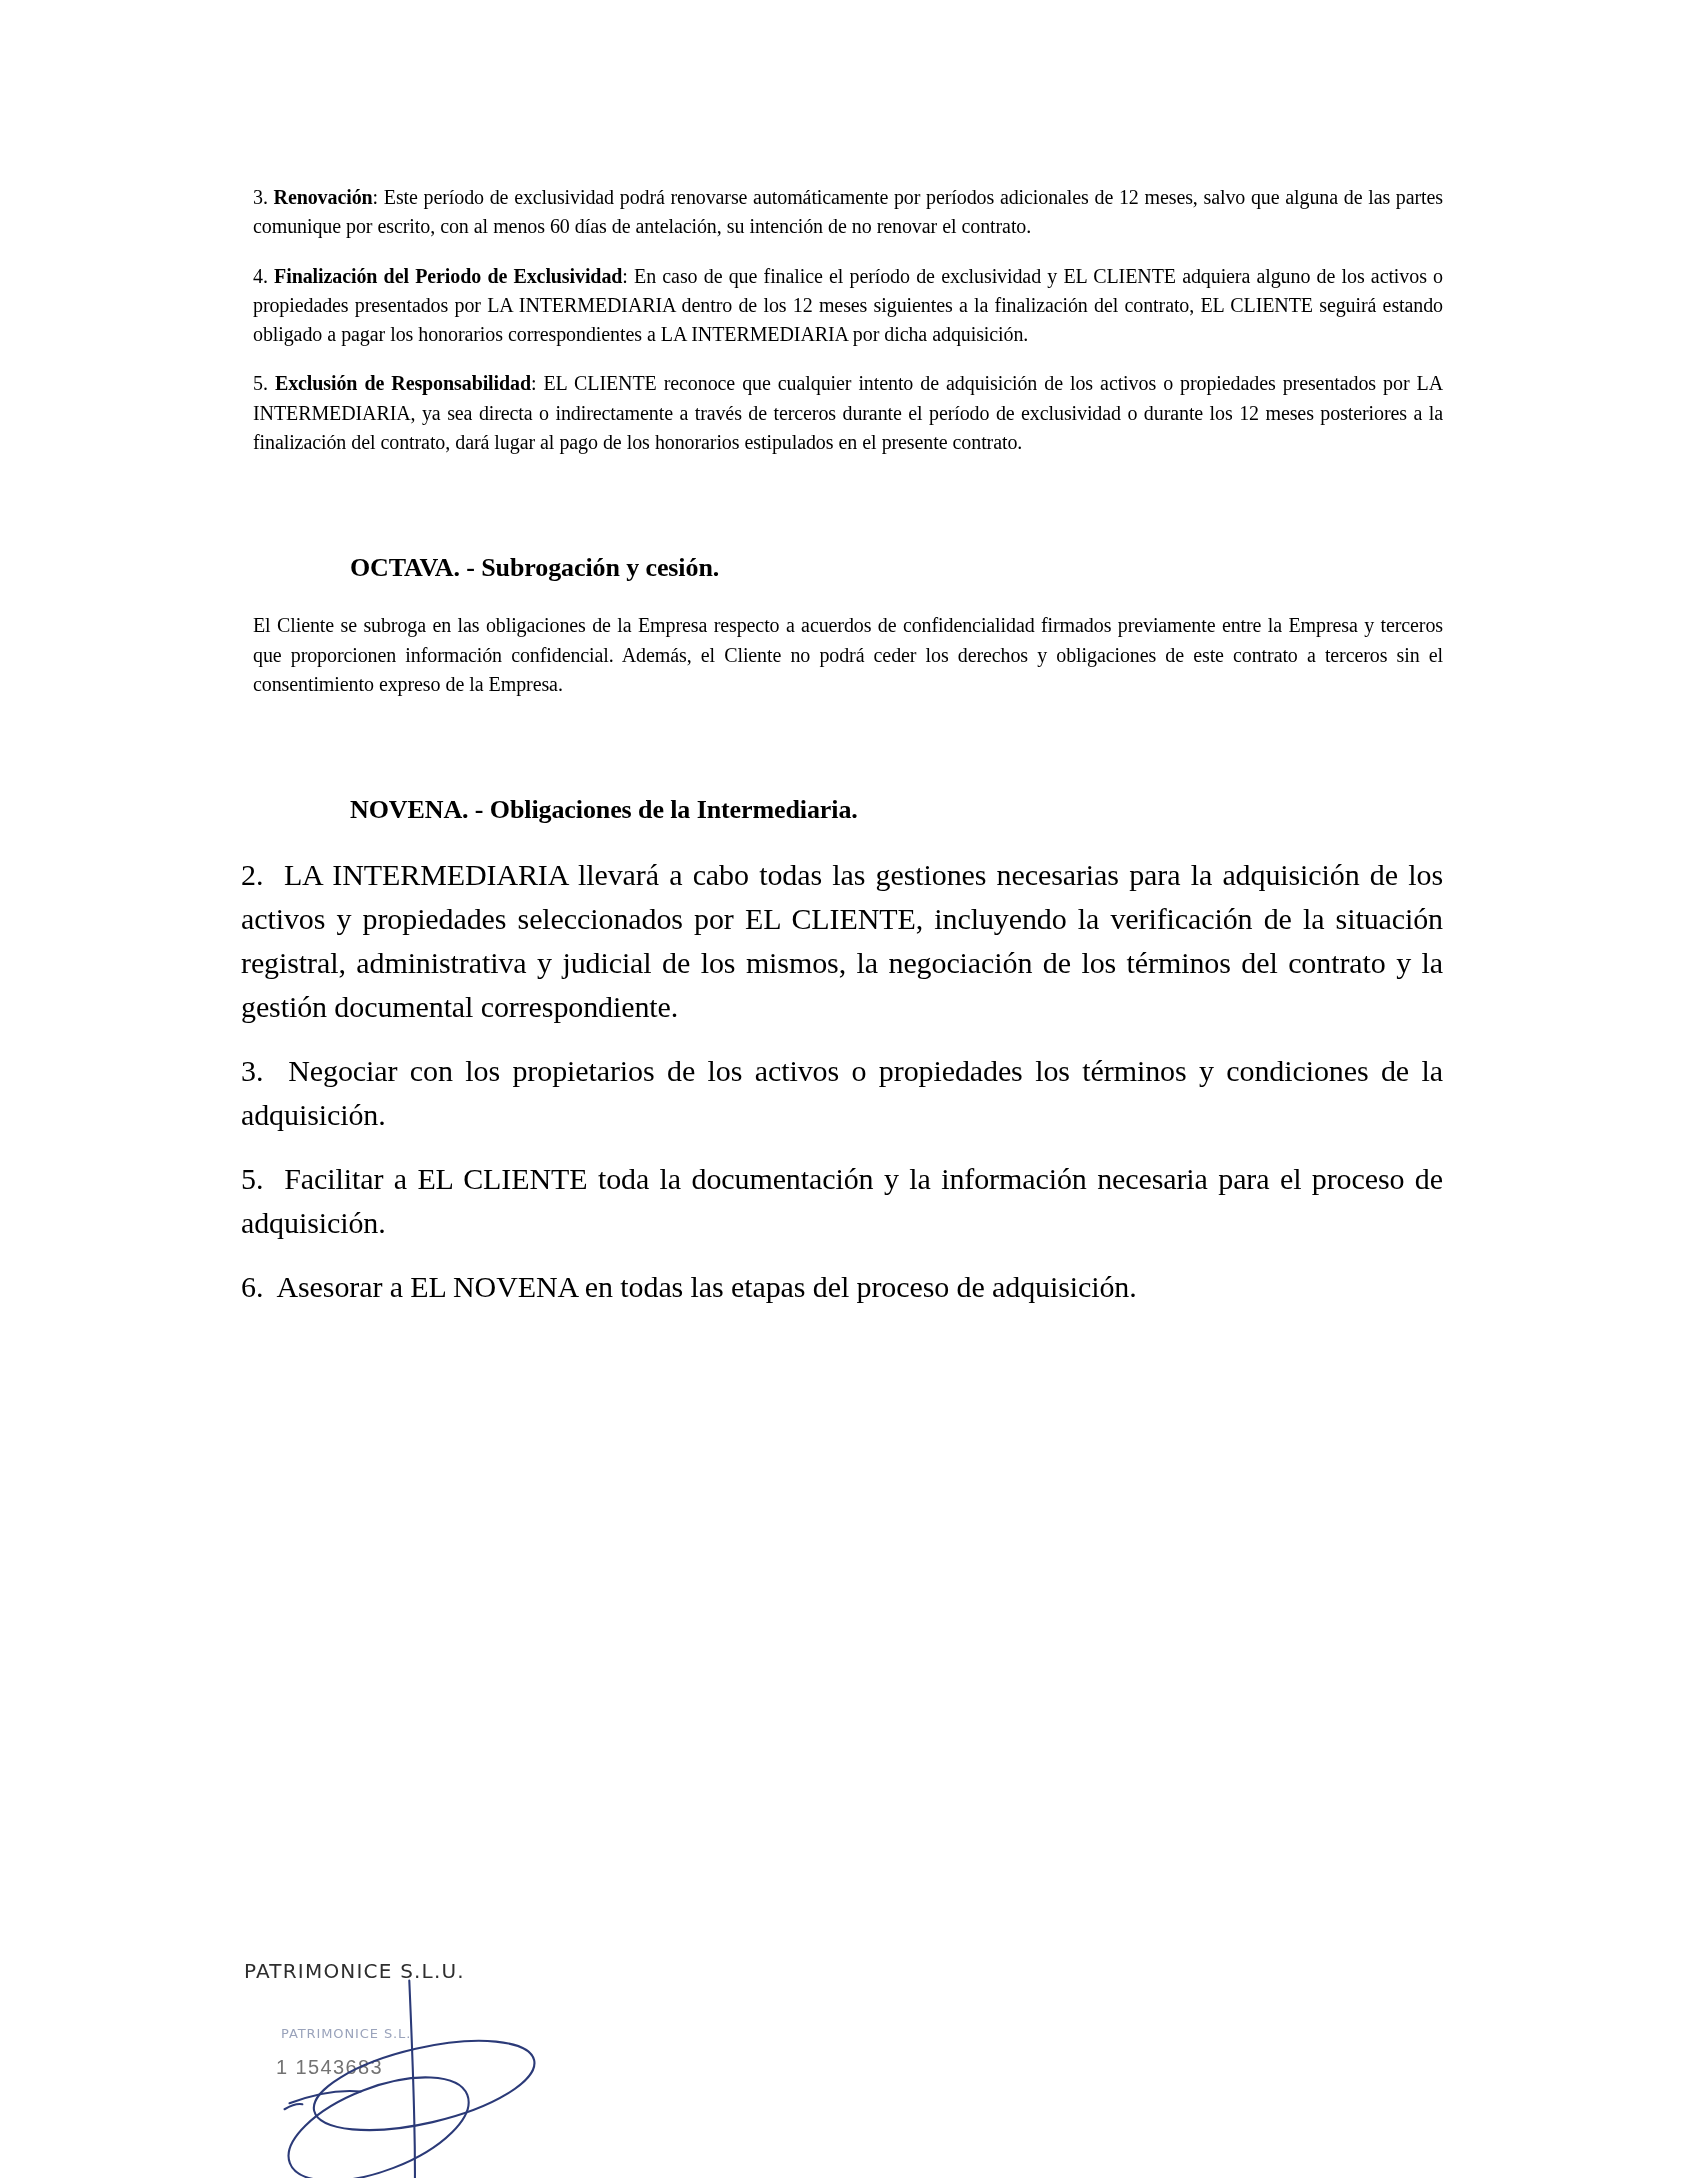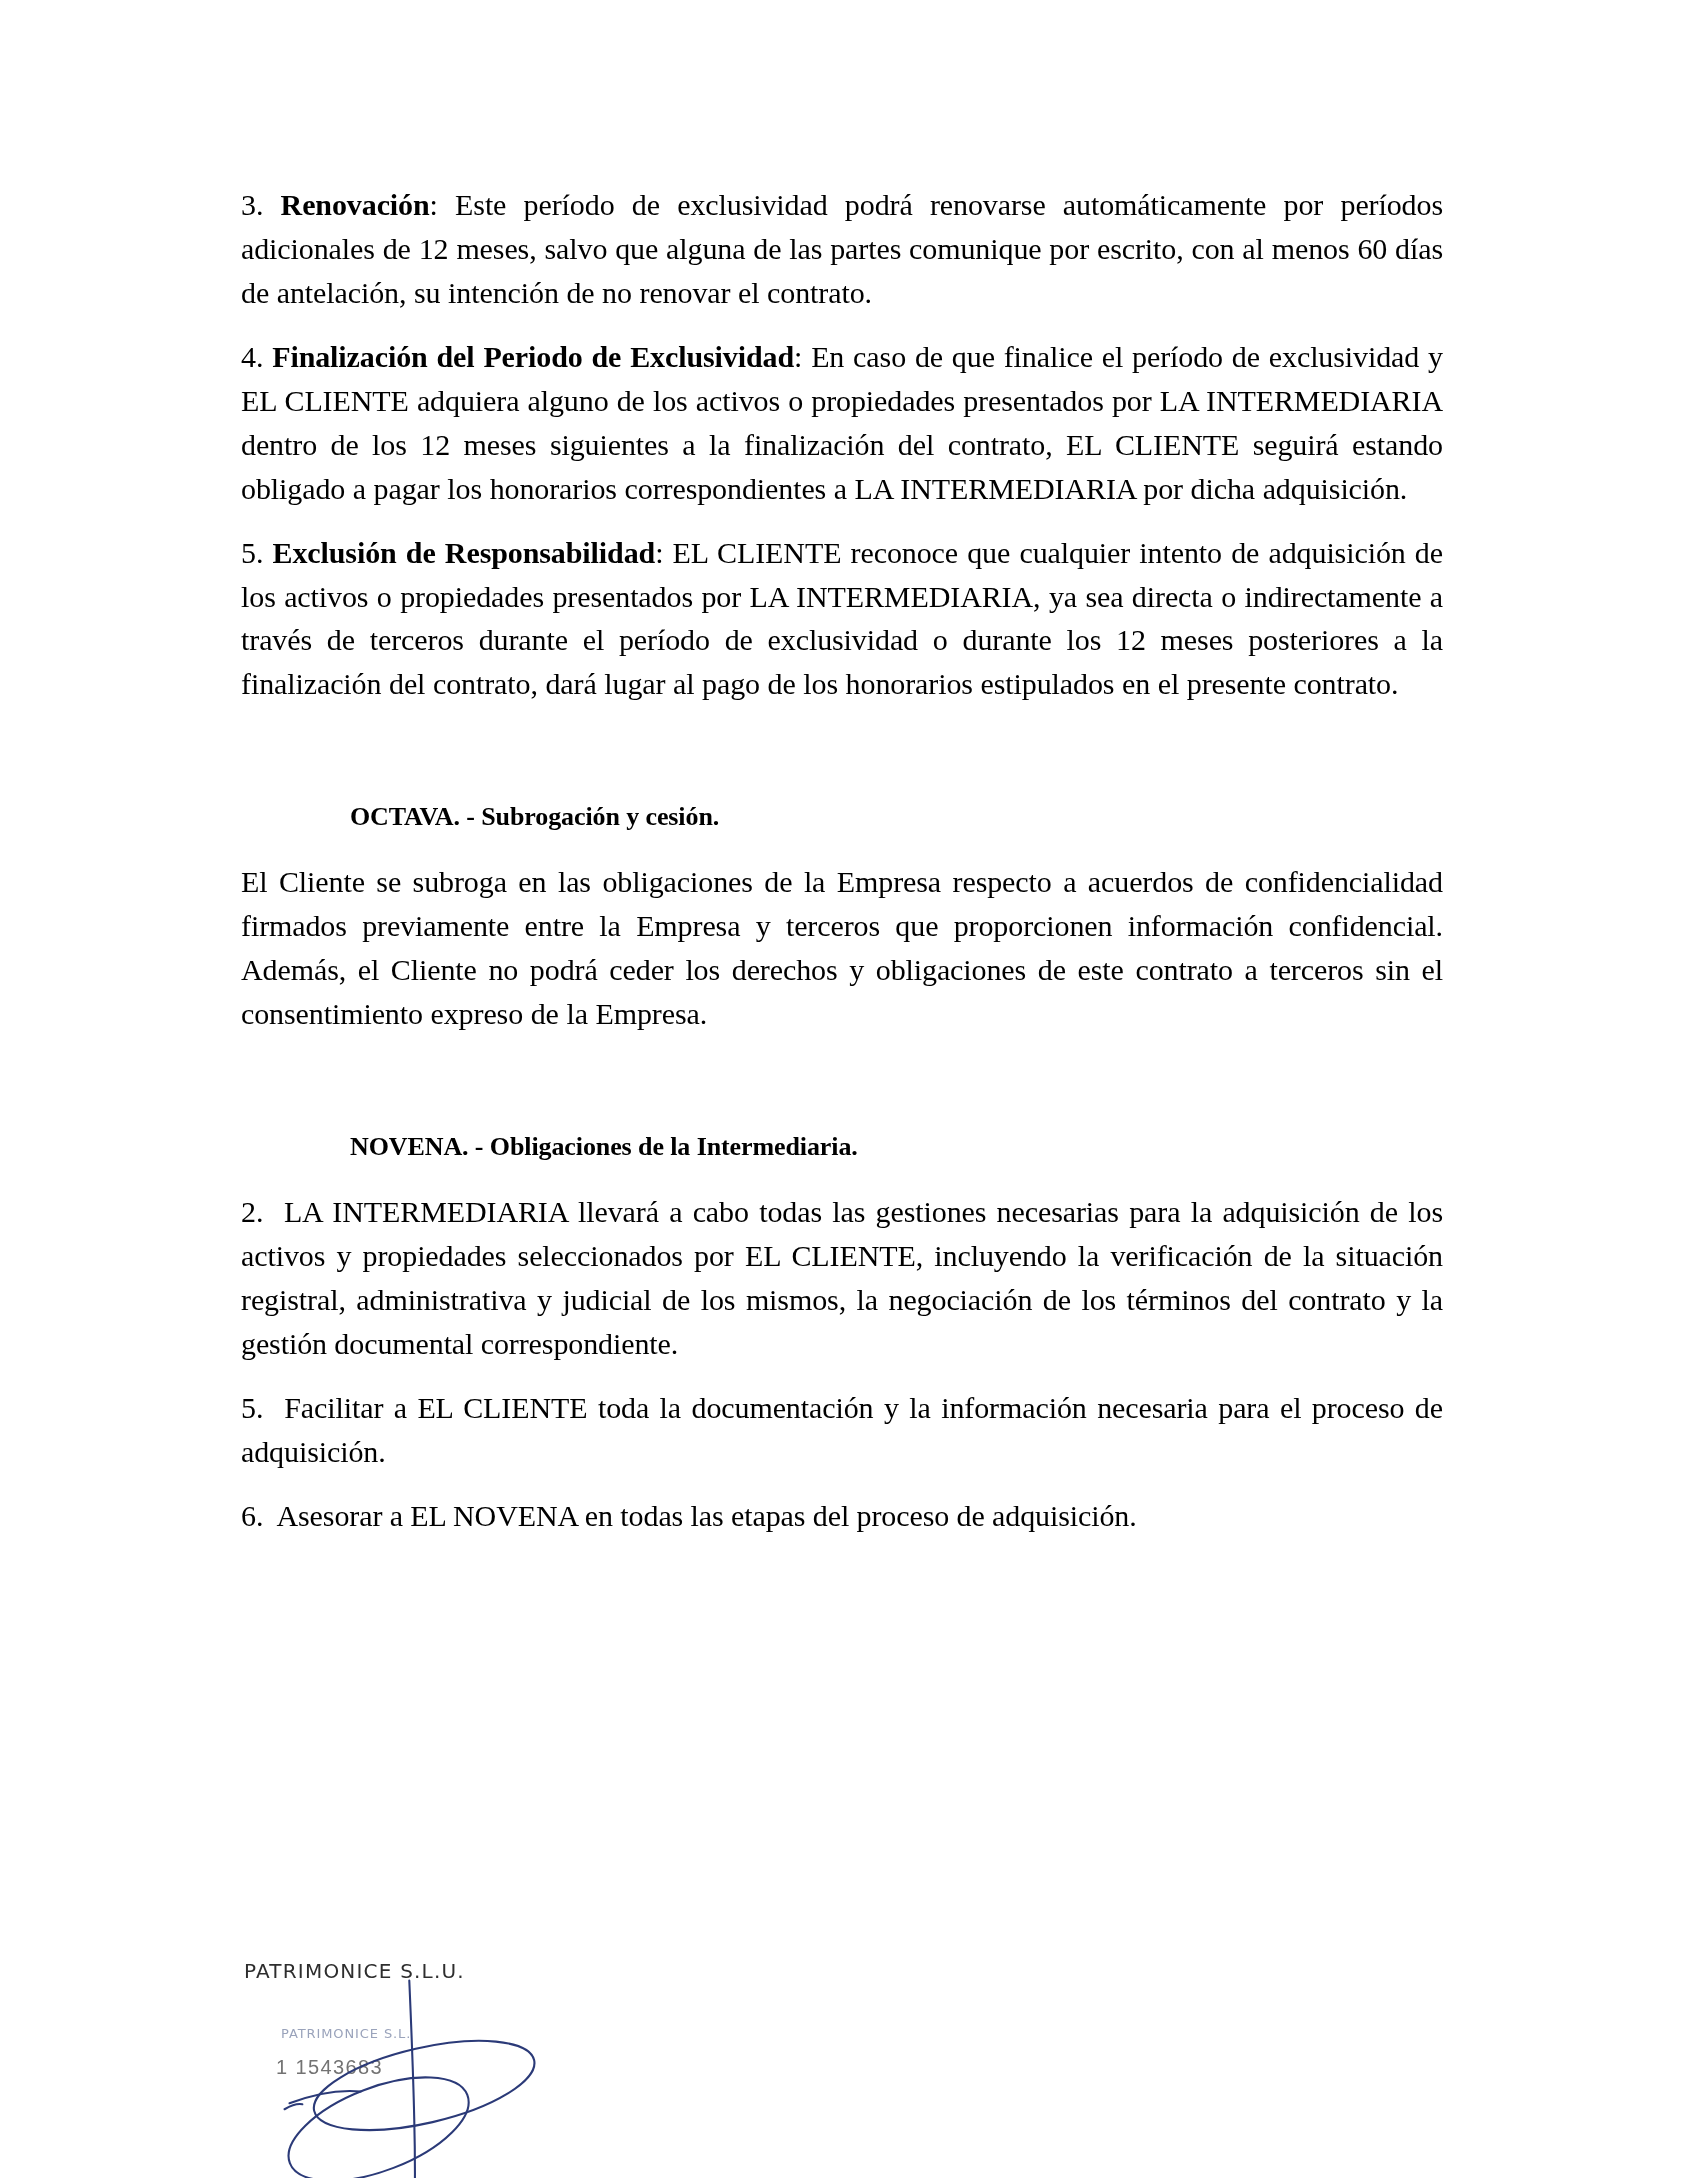--- a/index.html
+++ b/index.html
@@ -19,22 +19,22 @@
     overflow: hidden;
     box-sizing: border-box;
   }
   .content {
     position: absolute;
     left: 241px;
     top: 183px;
     width: 1202px;
   }
   p.para {
-    margin: 0 0 20px 0;
-    font-size: 30px;
+    margin: 0 0 20px 12px;
+    font-size: 20px;
     line-height: 1.465;
     text-align: justify;
     text-justify: inter-word;
     letter-spacing: -0.1px;
     word-spacing: 0.2px;
     -webkit-font-smoothing: antialiased;
   }
   p.para b {
     font-weight: 700;
   }
@@ -123,20 +123,21 @@
 
     <p class="para">El Cliente se subroga en las obligaciones de la Empresa respecto a acuerdos de confidencialidad firmados previamente entre la Empresa y terceros que proporcionen información confidencial. Además, el Cliente no podrá ceder los derechos y obligaciones de este contrato a terceros sin el consentimiento expreso de la Empresa.</p>
 
     <div class="gap-lg"></div>
 
     <h2 class="heading">NOVENA. - Obligaciones de la Intermediaria.</h2>
 
 
     <p class="numbered"><span>2.</span>&nbsp; <span>LA INTERMEDIARIA llevará a cabo todas las gestiones necesarias para la adquisición de los activos y propiedades seleccionados por EL CLIENTE, incluyendo la verificación de la situación registral, administrativa y judicial de los mismos, la negociación de los términos del contrato y la gestión documental correspondiente.</span></p>
 
+    <p class="numbered"><span>3.</span>&nbsp; <span>Negociar con los propietarios de los activos o propiedades los términos y condiciones de la adquisición.</span></p>
 
 
     <p class="numbered"><span>5.</span>&nbsp; <span>Facilitar a EL CLIENTE toda la documentación y la información necesaria para el proceso de adquisición.</span></p>
 
     <p class="numbered"><span>6.</span>&nbsp; <span>Asesorar a EL NOVENA en todas las etapas del proceso de adquisición.</span></p>
 
   </div>
 
   <div class="sign-block">
 

